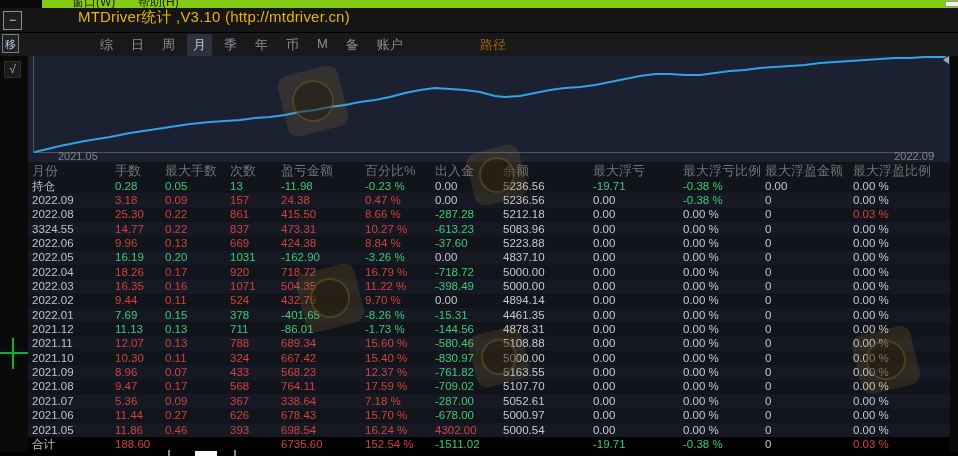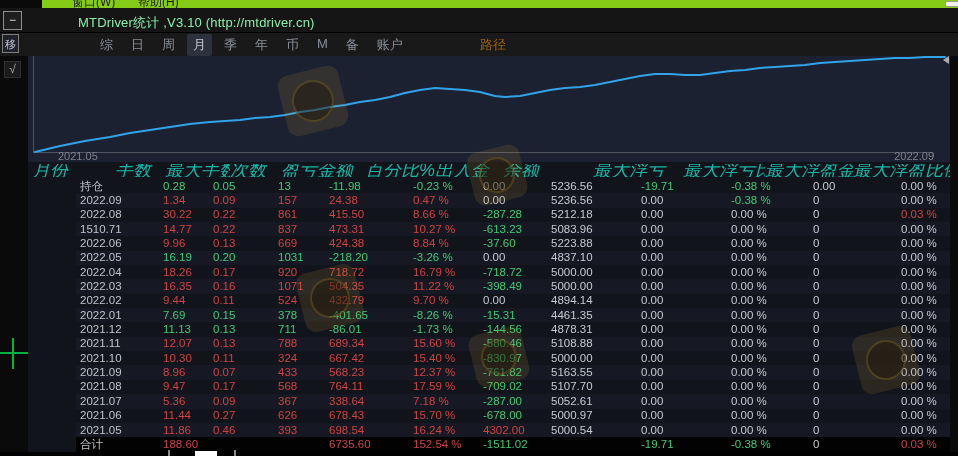--- a/index.html
+++ b/index.html
@@ -13,22 +13,22 @@
   .os-menubar .mitem { position:absolute; top:-6px; font-size:12px; color:#1a1a1a; }
   .os-menubar .mbox { position:absolute; right:3px; top:1px; width:52px; height:6px;
                       background:#f2f1ee; border:1px solid #9a9a94; }
 
   
   .titlebar { position:absolute; left:0; top:8px; width:100%; height:25px;
               background:#151515; border-bottom:1px solid #000; }
   .min-btn { position:absolute; left:3px; top:3px; width:19px; height:19px;
              background:#1e1e1e; border:1px solid #8f8f8f; color:#dcdcdc;
              font-size:12px; line-height:16px; text-align:center; cursor:pointer; }
-  .app-title { position:absolute; left:78px; top:6px; font-size:13px;
-               color:#86efac; letter-spacing:.2px; }
+  .app-title { position:absolute; left:78px; top:0; font-size:15px;
+               color:#eab308; letter-spacing:.2px; }
 
   
   .toolbar { position:absolute; left:0; top:33px; width:100%; height:23px;
              background:#191919; }
   .move-btn { position:absolute; left:2px; top:1px; width:17px; height:19px;
               background:#20222a; border:1px solid #7d7d7d; color:#c9cde0;
               font-size:11px; line-height:18px; text-align:center; }
   .tabs { position:absolute; left:94px; top:1px; display:flex; }
   .tab { min-width:18px; padding:2px 6px; margin-right:6px; text-align:center;
          color:#878d99; font-size:13px; cursor:pointer; border-radius:2px; }
@@ -51,25 +51,25 @@
   .xlab { position:absolute; top:94px; font-size:11px; color:#7e838d; }
   .xlab.left { left:30px; } .xlab.right { right:16px; }
 
   
   .table { position:absolute; left:28px; top:106px; right:8px; bottom:4px;
            background:#12141b; }
   .trow { display:grid;
           grid-template-columns:83px 50px 65px 51px 84px 70px 68px 90px 90px 82px 88px minmax(0,1fr);
           padding-left:4px; align-items:center; }
   .thead { height:17px; }
-  .row { height:14.35px;margin-left:48px; }
+  .row { height:14.35px; }
   .row:nth-child(even) { background:#161923; }
   .row.total { background:#020202; }
   .cell { font-size:11.5px; line-height:13px; white-space:nowrap; overflow:hidden; }
-  .h { color:#14b8a6; font-size:18px;font-style:italic; }
+  .h { color:#737373; font-size:13px; }
   .l { color:#bfc3ca; }
   .w { color:#c6c9d0; }
   .r { color:#cf4343; }
   .g { color:#3dcb76; }
 
   
   .bottom-strip { position:absolute; left:0; bottom:0; width:100%; height:4px; background:#000; }
   .wbox { position:absolute; left:195px; bottom:0; width:22px; height:5px; background:#fff; }
   .tick1 { position:absolute; left:168px; bottom:0; width:2px; height:6px; background:#8a8a8a; }
   .tick2 { position:absolute; left:234px; bottom:0; width:2px; height:6px; background:#8a8a8a; }
@@ -158,48 +158,48 @@
             <div class="cell g c5">-0.23 %</div>
             <div class="cell w c6">0.00</div>
             <div class="cell w c7">5236.56</div>
             <div class="cell g c8">-19.71</div>
             <div class="cell g c9">-0.38 %</div>
             <div class="cell w c10">0.00</div>
             <div class="cell w c11">0.00 %</div>
           </div>
           <div class="trow row">
             <div class="cell l c0">2022.09</div>
-            <div class="cell r c1">1.34</div>
+            <div class="cell r c1">3.18</div>
             <div class="cell r c2">0.09</div>
             <div class="cell r c3">157</div>
             <div class="cell r c4">24.38</div>
             <div class="cell r c5">0.47 %</div>
             <div class="cell w c6">0.00</div>
             <div class="cell w c7">5236.56</div>
             <div class="cell w c8">0.00</div>
             <div class="cell g c9">-0.38 %</div>
             <div class="cell w c10">0</div>
             <div class="cell w c11">0.00 %</div>
           </div>
           <div class="trow row">
             <div class="cell l c0">2022.08</div>
-            <div class="cell r c1">30.22</div>
+            <div class="cell r c1">25.30</div>
             <div class="cell r c2">0.22</div>
             <div class="cell r c3">861</div>
             <div class="cell r c4">415.50</div>
             <div class="cell r c5">8.66 %</div>
             <div class="cell g c6">-287.28</div>
             <div class="cell w c7">5212.18</div>
             <div class="cell w c8">0.00</div>
             <div class="cell w c9">0.00 %</div>
             <div class="cell w c10">0</div>
             <div class="cell r c11">0.03 %</div>
           </div>
           <div class="trow row">
-            <div class="cell l c0">1510.71</div>
+            <div class="cell l c0">3324.55</div>
             <div class="cell r c1">14.77</div>
             <div class="cell r c2">0.22</div>
             <div class="cell r c3">837</div>
             <div class="cell r c4">473.31</div>
             <div class="cell r c5">10.27 %</div>
             <div class="cell g c6">-613.23</div>
             <div class="cell w c7">5083.96</div>
             <div class="cell w c8">0.00</div>
             <div class="cell w c9">0.00 %</div>
             <div class="cell w c10">0</div>
@@ -217,21 +217,21 @@
             <div class="cell w c8">0.00</div>
             <div class="cell w c9">0.00 %</div>
             <div class="cell w c10">0</div>
             <div class="cell w c11">0.00 %</div>
           </div>
           <div class="trow row">
             <div class="cell l c0">2022.05</div>
             <div class="cell g c1">16.19</div>
             <div class="cell g c2">0.20</div>
             <div class="cell g c3">1031</div>
-            <div class="cell g c4">-218.20</div>
+            <div class="cell g c4">-162.90</div>
             <div class="cell g c5">-3.26 %</div>
             <div class="cell w c6">0.00</div>
             <div class="cell w c7">4837.10</div>
             <div class="cell w c8">0.00</div>
             <div class="cell w c9">0.00 %</div>
             <div class="cell w c10">0</div>
             <div class="cell w c11">0.00 %</div>
           </div>
           <div class="trow row">
             <div class="cell l c0">2022.04</div>

